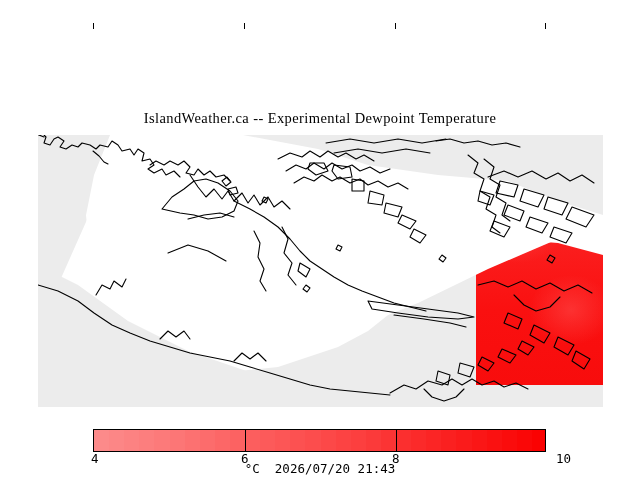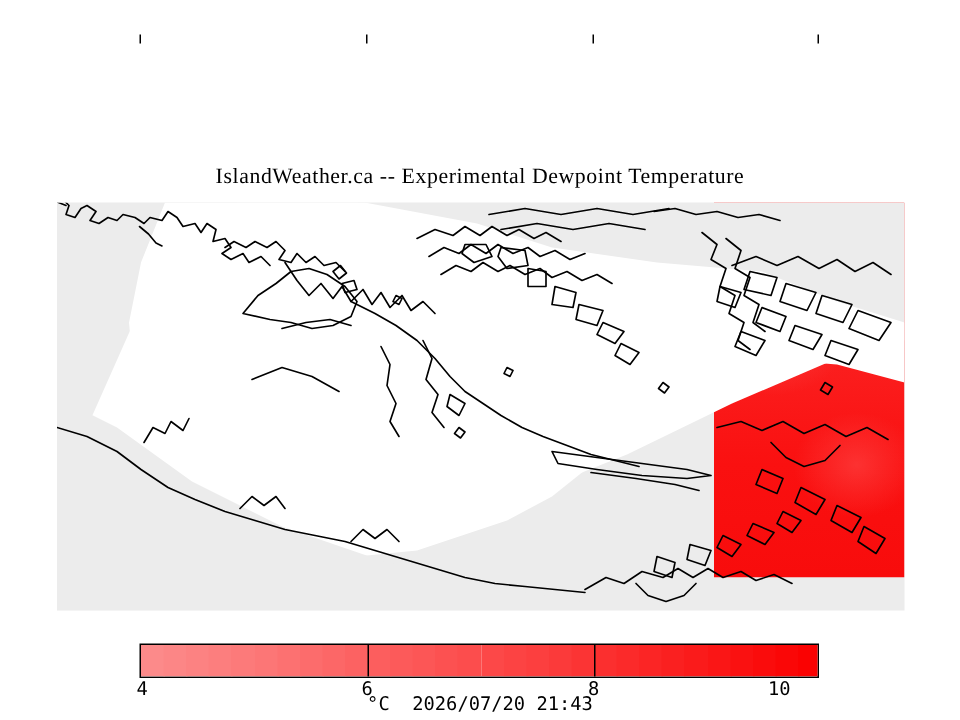--- a/index.html
+++ b/index.html
@@ -307,15 +307,15 @@
 </div>
 
 <div class="cb-tickstub" style="left:93px;"></div>
 <div class="cb-tickstub" style="left:244px;"></div>
 <div class="cb-tickstub" style="left:395px;"></div>
 <div class="cb-tickstub" style="left:545px;"></div>
 
 <div class="cb-label" style="left:91px;">4</div>
 <div class="cb-label" style="left:241px;">6</div>
 <div class="cb-label" style="left:392px;">8</div>
-<div class="cb-label" style="left:512px;">10</div>
+<div class="cb-label" style="left:556px;">10</div>
 
 <div id="cb-units">°C  2026/07/20 21:43</div>
 
 </body></html>

